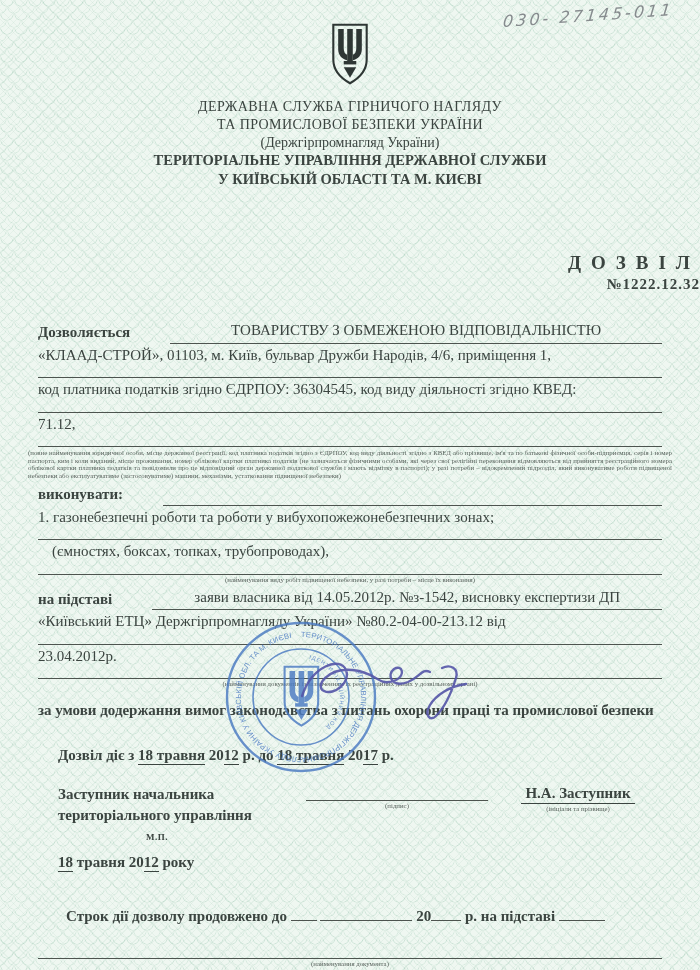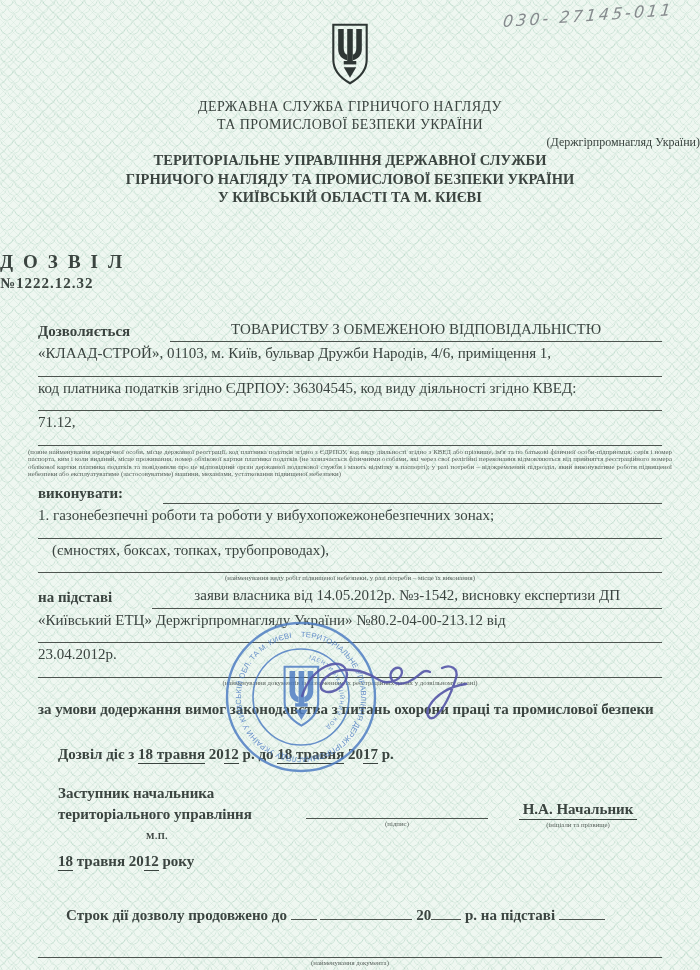--- a/index.html
+++ b/index.html
@@ -22,36 +22,36 @@
   .hw-number{
     position:absolute;top:6px;right:26px;
     font-family:"DejaVu Sans", sans-serif;
     font-style:italic;font-size:16px;letter-spacing:3px;
     color:#868b8e;transform:rotate(-4deg) skewX(-10deg);
     white-space:nowrap;
   }
   .emblem{display:block;margin:22px auto 12px;}
   .hdr{text-align:center;}
   .hdr .l1{font-size:14px;letter-spacing:.4px;line-height:18px;}
-  .hdr .l2{font-size:12px;line-height:17px;text-align:right;}
+  .hdr .l2{font-size:14px;line-height:17px;}
   .hdr .l3{font-size:14.5px;font-weight:bold;line-height:18.5px;}
-  .title{margin-top:44px;text-align:left;}
+  .title{margin-top:64px;text-align:right;}
   .title .t{font-size:19px;font-weight:bold;letter-spacing:10px;}
   .title .n{font-size:15px;font-weight:bold;letter-spacing:1px;margin-top:2px;}
   .row{display:flex;align-items:flex-end;font-size:15px;line-height:22.5px;gap:32px;}
   .lbl{font-weight:bold;white-space:nowrap;padding-right:8px;}
   .fill{flex:1;border-bottom:1px solid #4d544f;padding:0 4px 1px;}
   .fill.center{text-align:center;}
   .line{border-bottom:1px solid #4d544f;padding-bottom:11px;font-size:15px;line-height:22.5px;}
   .fine{font-size:6.8px;line-height:7.6px;text-align:justify;color:#5a635e;margin:2px -10px 0;}
   .cap{font-size:6.8px;color:#5a635e;text-align:center;line-height:9px;}
   .bold-par{font-weight:bold;font-size:15px;line-height:21px;text-align:justify;margin-top:12px;}
   .validity{margin:26px 0 0 20px;font-weight:bold;font-size:15px;}
   .u{border-bottom:1px solid #3b4440;padding-bottom:1px;}
-  .sig-grid{display:flex;margin:20px 0 0 20px;align-items:center;}
+  .sig-grid{display:flex;margin:20px 0 0 20px;align-items:flex-start;}
   .sig-left{width:248px;font-weight:bold;font-size:15px;line-height:21px;}
   .sig-mid{width:182px;}
   .sig-mid .sline{border-bottom:1px solid #4d544f;height:16px;}
   .sig-right{margin-left:auto;width:168px;text-align:center;}
   .sig-right .nm{font-weight:bold;font-size:15px;border-bottom:1px solid #3b4440;padding:0 4px 1px;display:inline-block;}
   .mp{font-size:9px;letter-spacing:.5px;margin:1px 0 0 88px;}
   .date-line{margin:6px 0 0 20px;font-weight:bold;font-size:15px;}
   .ext{margin:34px 0 0 28px;font-weight:bold;font-size:15px;line-height:22px;white-space:nowrap;}
   .bl{display:inline-block;border-bottom:1px solid #4d544f;height:15px;vertical-align:baseline;}
   .stamp{position:absolute;left:222px;top:618px;opacity:.82;}
@@ -74,21 +74,20 @@
       <rect x="23" y="56" width="18" height="5"></rect>
       <path d="M32,80 l-9,-15 h18 z"></path>
     </g>
   </svg>
 
   <div class="hdr">
     <div class="l1">ДЕРЖАВНА СЛУЖБА ГІРНИЧОГО НАГЛЯДУ</div>
     <div class="l1">ТА ПРОМИСЛОВОЇ БЕЗПЕКИ УКРАЇНИ</div>
     <div class="l2">(Держгірпромнагляд України)</div>
     <div class="l3">ТЕРИТОРІАЛЬНЕ УПРАВЛІННЯ ДЕРЖАВНОЇ СЛУЖБИ</div>
-    <div class="l3">ГІРНИЧОГО НАГЛЯДУ ТА ПРОМИСЛОВОЇ БЕЗПЕКИ УКРАЇНИ</div>
     <div class="l3">У КИЇВСЬКІЙ ОБЛАСТІ ТА М. КИЄВІ</div>
   </div>
 
   <div class="title">
     <div class="t">ДОЗВІЛ</div>
     <div class="n">№1222.12.32</div>
   </div>
 
   <div class="content">
 
@@ -133,21 +132,21 @@
       <div class="sig-left">
         <div>Заступник начальника</div>
         <div>територіального управління</div>
         <div class="mp">М.П.</div>
       </div>
       <div class="sig-mid">
         <div class="sline"></div>
         <div class="cap">(підпис)</div>
       </div>
       <div class="sig-right">
-        <span class="nm">Н.А. Начальник</span>
+        <span class="nm">Н.А. Заступник</span>
         <div class="cap">(ініціали та прізвище)</div>
       </div>
     </div>
 
     <div class="date-line">
       <span class="u">18</span><span> травня 20</span><span class="u">12</span><span> року</span>
     </div>
 
     <div class="ext">
       <span>Строк дії дозволу продовжено   до</span>

